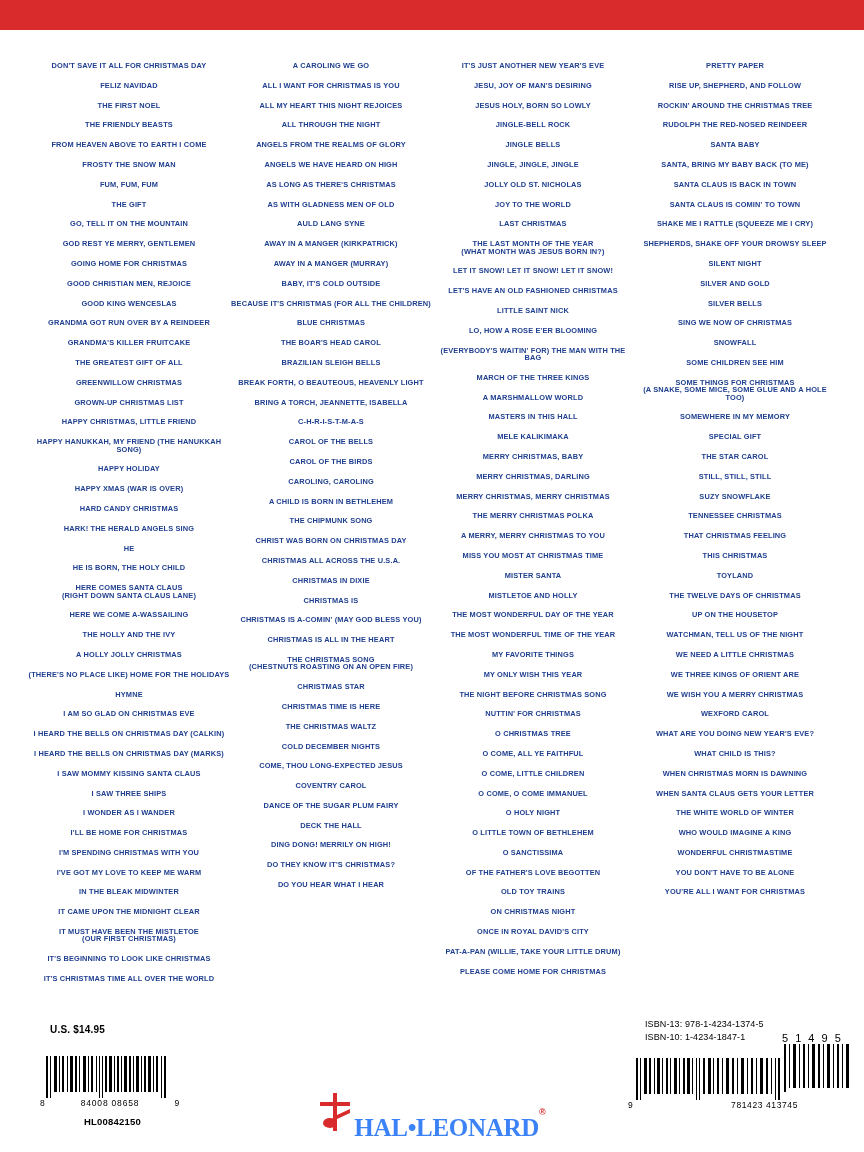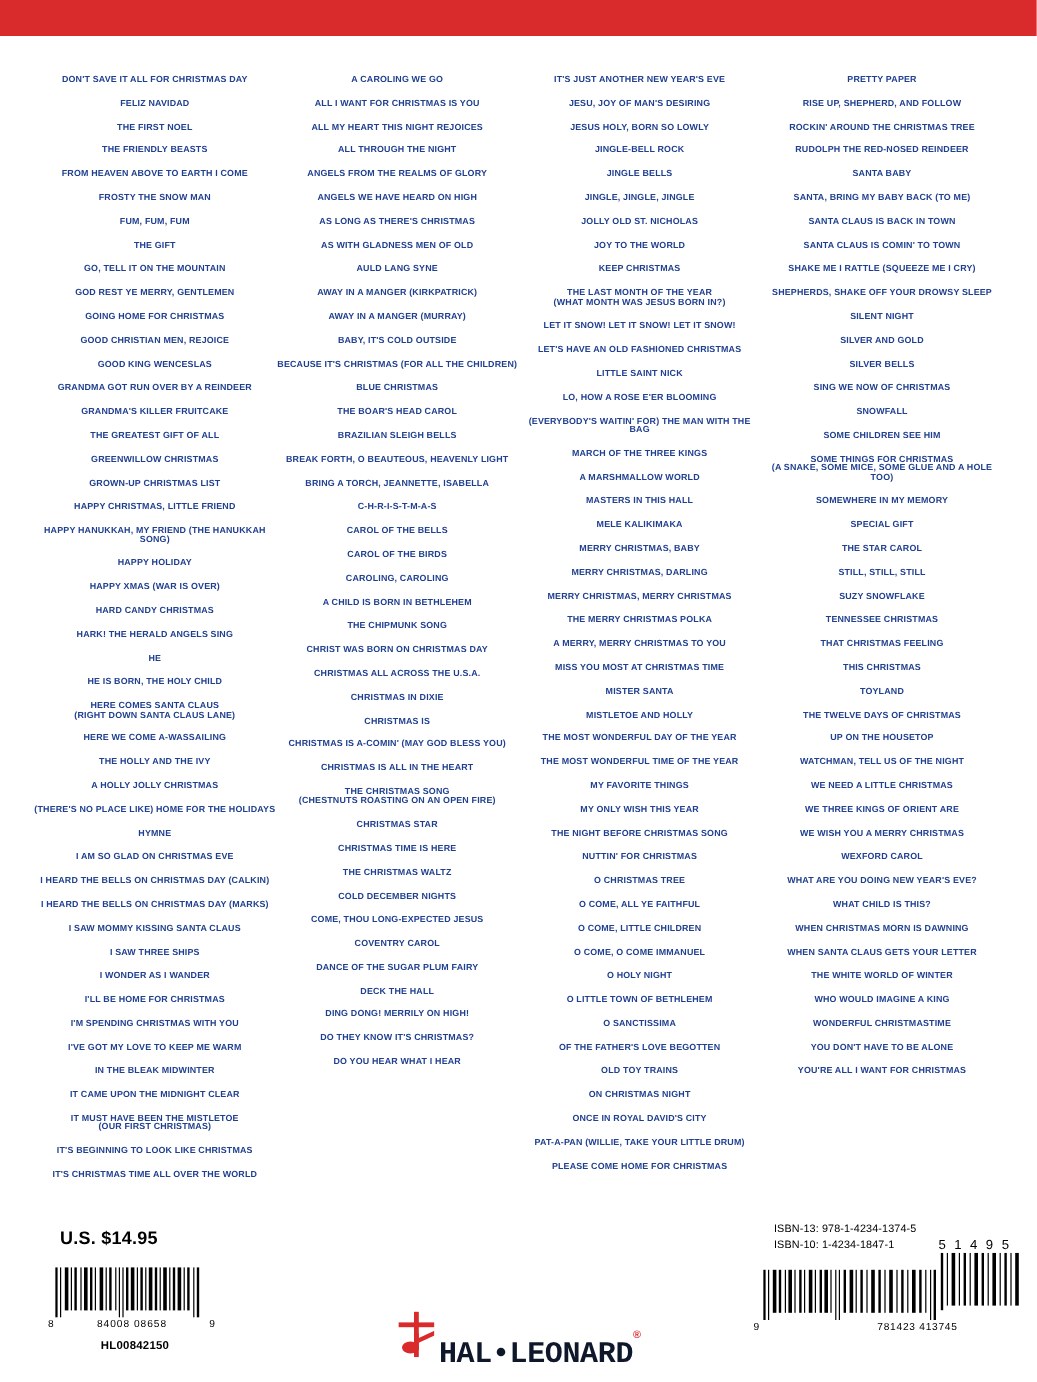--- a/index.html
+++ b/index.html
@@ -57,21 +57,21 @@
     position: absolute;
     left: 0;
     top: 962px;
     width: 864px;
     height: 190px;
   }
   .price {
     position: absolute;
     left: 50px;
     top: 32px;
-    font-size: 15px;
+    font-size: 10px;
     font-weight: bold;
     color: #000;
     letter-spacing: 0.2px;
   }
   .isbn-block {
     position: absolute;
     left: 645px;
     top: 26px;
     font-size: 9px;
     color: #000;
@@ -150,25 +150,25 @@
     align-items: center;
     justify-content: center;
   }
   .logo-mark {
     position: relative;
     width: 30px;
     height: 38px;
     margin-right: 4px;
   }
   .logo-text {
-    color: #0f172a;
+    color: #3b82f6;
     font-size: 25px;
     font-weight: bold;
     letter-spacing: -0.3px;
-    font-family: Liberation Mono, monospace;
+    font-family: Liberation Serif, serif;
     margin-top: 32px;
   }
   .logo-reg {
     color: #d92b2b;
     font-size: 9px;
     vertical-align: super;
     font-weight: bold;
   }
   svg { display: block; }
 </style>
@@ -280,21 +280,21 @@
 
     <div class="col">
       <div class="song">IT'S JUST ANOTHER NEW YEAR'S EVE</div>
       <div class="song">JESU, JOY OF MAN'S DESIRING</div>
       <div class="song">JESUS HOLY, BORN SO LOWLY</div>
       <div class="song">JINGLE-BELL ROCK</div>
       <div class="song">JINGLE BELLS</div>
       <div class="song">JINGLE, JINGLE, JINGLE</div>
       <div class="song">JOLLY OLD ST. NICHOLAS</div>
       <div class="song">JOY TO THE WORLD</div>
-      <div class="song">KEEP CHRISTMAS</div>
+      <div class="song">LAST CHRISTMAS</div>
       <div class="song">THE LAST MONTH OF THE YEAR
 (WHAT MONTH WAS JESUS BORN IN?)</div>
       <div class="song">LET IT SNOW! LET IT SNOW! LET IT SNOW!</div>
       <div class="song">LET'S HAVE AN OLD FASHIONED CHRISTMAS</div>
       <div class="song">LITTLE SAINT NICK</div>
       <div class="song">LO, HOW A ROSE E'ER BLOOMING</div>
       <div class="song">(EVERYBODY'S WAITIN' FOR) THE MAN WITH THE BAG</div>
       <div class="song">MARCH OF THE THREE KINGS</div>
       <div class="song">A MARSHMALLOW WORLD</div>
       <div class="song">MASTERS IN THIS HALL</div>

